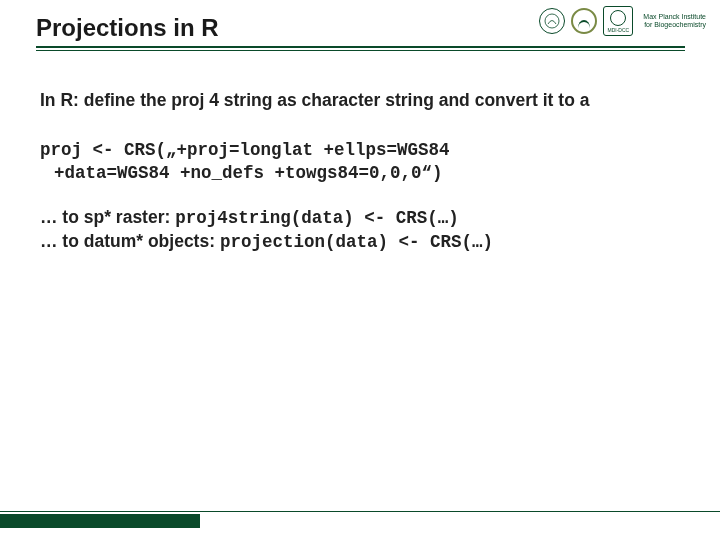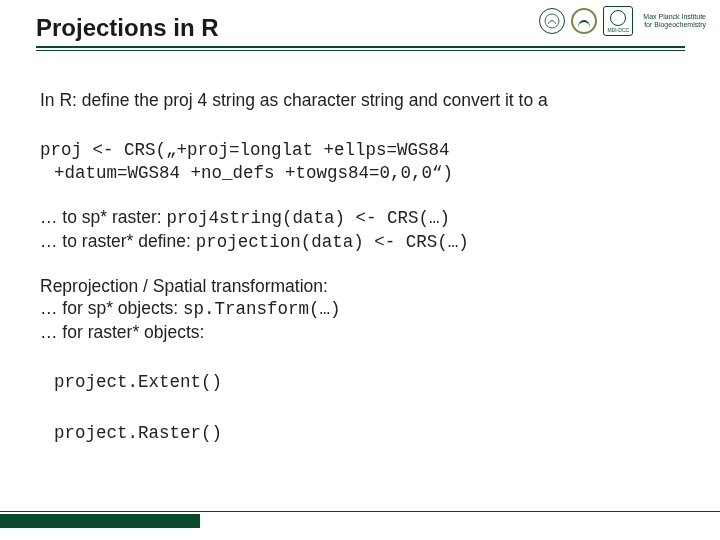--- a/index.html
+++ b/index.html
@@ -102,20 +102,21 @@
     text-align: right;
     margin-left: 4px;
   }
   .content {
     padding: 24px 40px 0 40px;
     font-size: 17.5px;
     line-height: 1.28;
   }
   .para {
     margin-bottom: 22px;
+    font-weight: bold;
   }
   .indent-cont {
     padding-left: 14px;
   }
   .code {
     font-family: "Courier New", Courier, monospace;
     margin-top: 28px;
   }
   .footer-bar {
     position: absolute;
@@ -162,40 +163,31 @@
   </div>
 
   <div class="content">
 
     <div class="para">
       <div>In R: define the proj 4 string as character string and convert it to a</div>
     </div>
 
     <div class="para code">
       <div>proj &lt;- CRS(„+proj=longlat +ellps=WGS84</div>
-      <div class="indent-cont">+datum=WGS84 +no_defs +towgs84=0,0,0“)</div>
+      <div class="indent-cont">+data=WGS84 +no_defs +towgs84=0,0,0“)</div>
     </div>
 
     <div class="para">
       <div>
         <span>… to sp* raster: </span><span class="code">proj4string(data) &lt;- CRS(…)</span>
       </div>
       <div>
-        <span>… to raster* define: </span><span class="code">projection(data) &lt;- CRS(…)</span>
+        <span>… to datum* objects: </span><span class="code">projection(data) &lt;- CRS(…)</span>
       </div>
     </div>
 
-    <div class="para">
-      <div>Reprojection / Spatial transformation:</div>
-      <div>
-        <span>… for sp* objects: </span><span class="code">sp.Transform(…)</span>
-      </div>
-      <div>… for raster* objects:</div>
-      <div class="code indent-cont">project.Extent()</div>
-      <div class="code indent-cont">project.Raster()</div>
-    </div>
 
   </div>
 
   <div class="footer-line"></div>
   <div class="footer-bar"></div>
 
 </div>
 
 </body></html>

